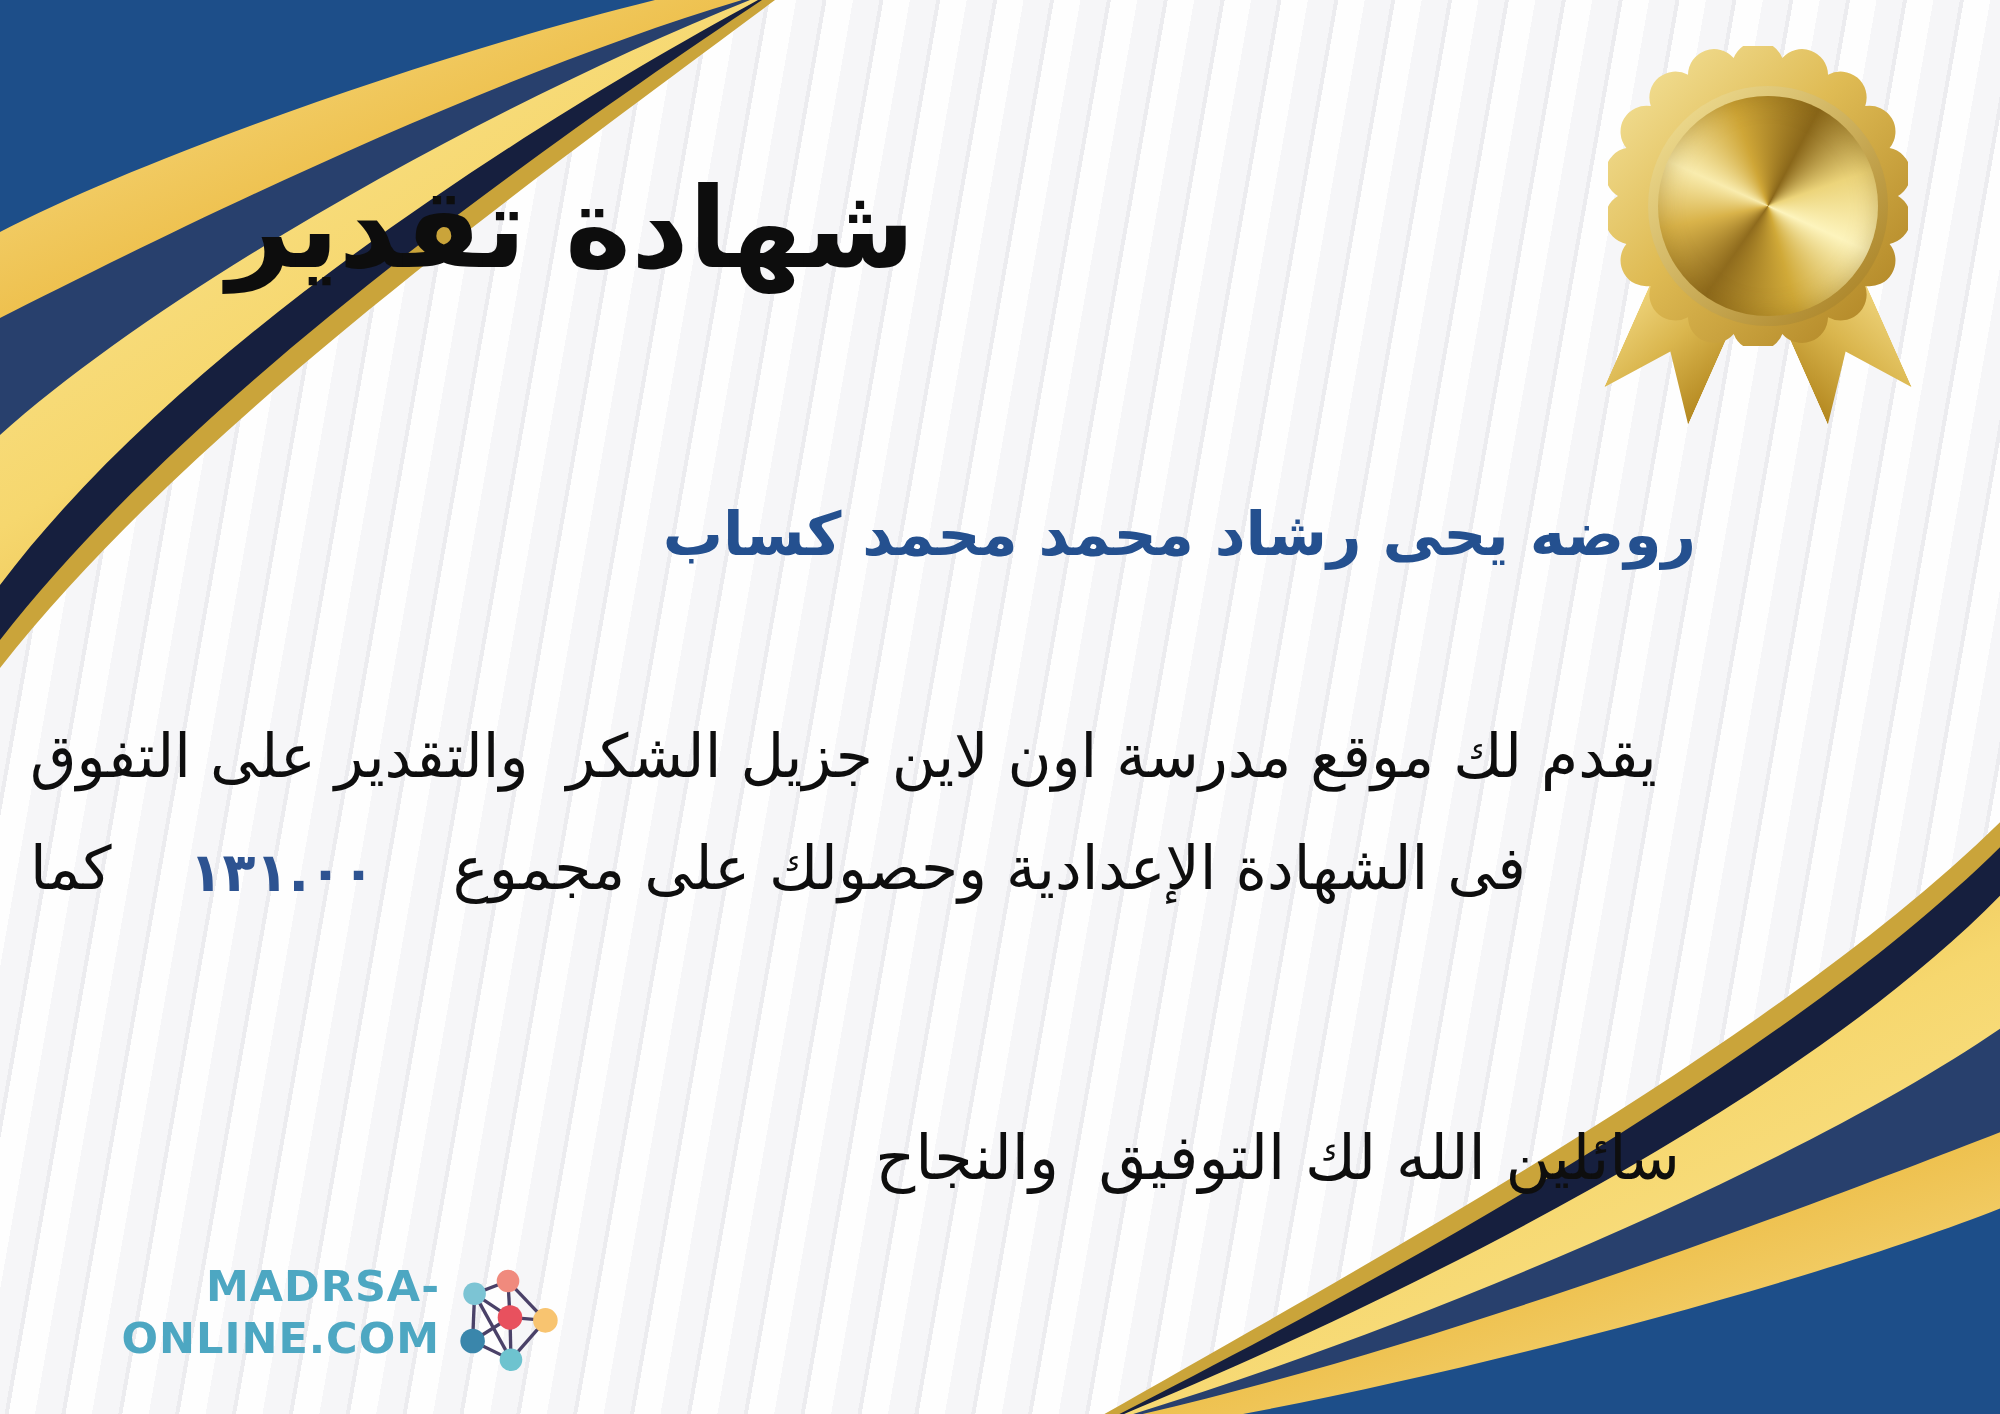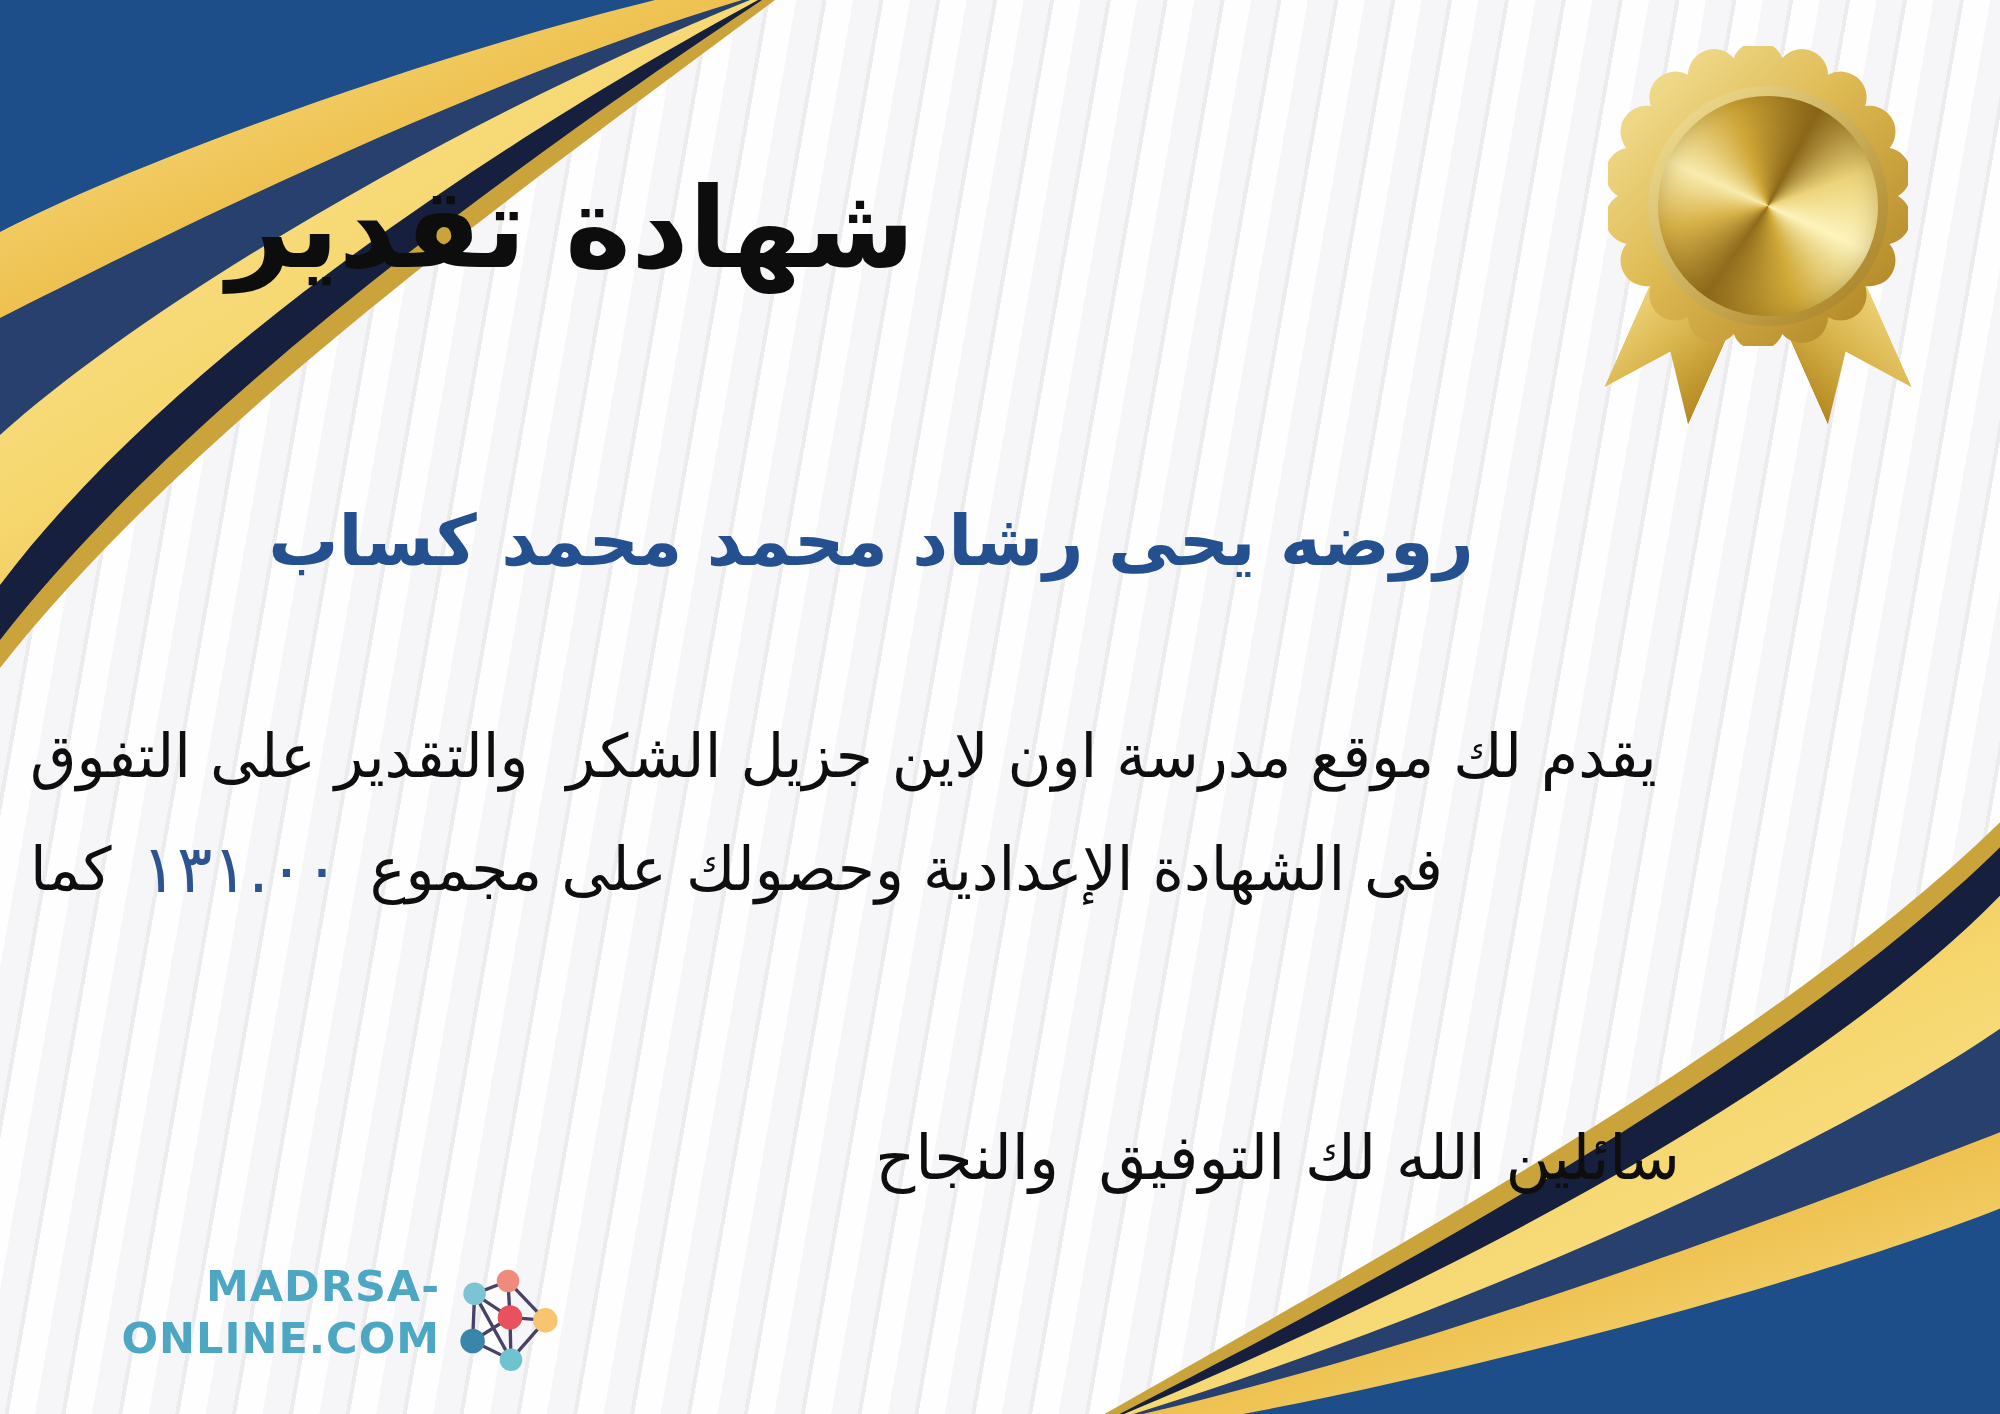--- a/index.html
+++ b/index.html
@@ -37,33 +37,33 @@
     border-radius:50%; border:10px solid transparent;
     background:
       conic-gradient(from 215deg,
         #8f6b1d,#d9b34a 12%,#f9ecae 22%,#cfa637 35%,#8a671a 48%,
         #ecd47a 60%,#fdf4bd 72%,#d0a938 86%,#8f6b1d) padding-box,
       linear-gradient(135deg,#f6e59b,#a37a1c) border-box;
     box-shadow:inset 0 0 24px rgba(120,85,10,.35);
   }
   
   .student-name{
-    position:absolute; left:61px; top:492px; width:1620px;
-    text-align:center; direction:rtl;
-    font-size:70px; font-weight:700; color:#24508f; line-height:1.4;
+    position:absolute; left:76px; top:492px; width:1620px;
+    text-align:right; direction:rtl;
+    font-size:60px; font-weight:700; color:#24508f; line-height:1.4;
   }
   
   .body-text{
     position:absolute; left:30px; top:700px; width:1940px;
     text-align:left; direction:rtl; color:#0e0e0e;
   }
   .body-line{font-size:60px; font-weight:500; line-height:112px; white-space:pre;}
   .score{
-    display:inline-block; color:#2d5391; font-weight:400; font-size:66px;
-    margin:0 30px; transform:translateY(2px);
+    display:inline-block; color:#2d5391; font-weight:700; font-size:54px;
+    margin:0 78px; transform:translateY(2px);
   }
   
   .closing{
     position:absolute; left:60px; top:1108px; width:1620px;
     text-align:right; direction:rtl;
     font-size:62px; font-weight:500; color:#0e0e0e; line-height:1.6; white-space:pre;
   }
   
   .logo{position:absolute; left:26px; top:1248px; display:flex; align-items:center; gap:10px;}
   .logo-text{width:414px; text-align:right;}

